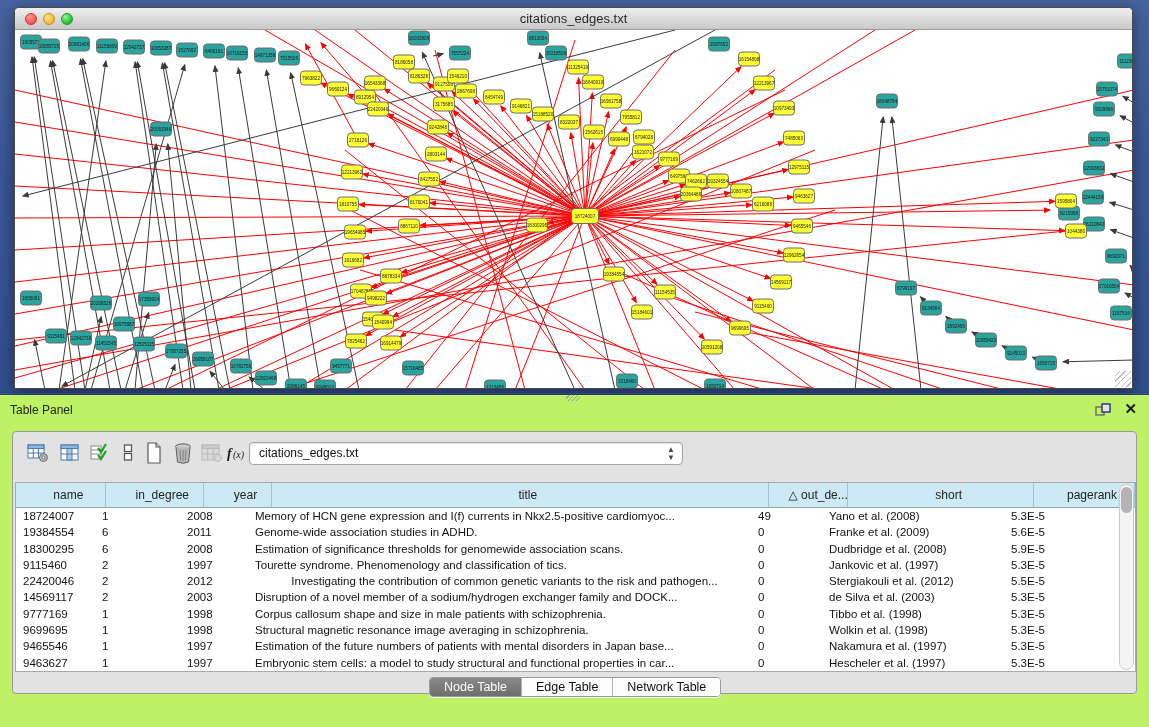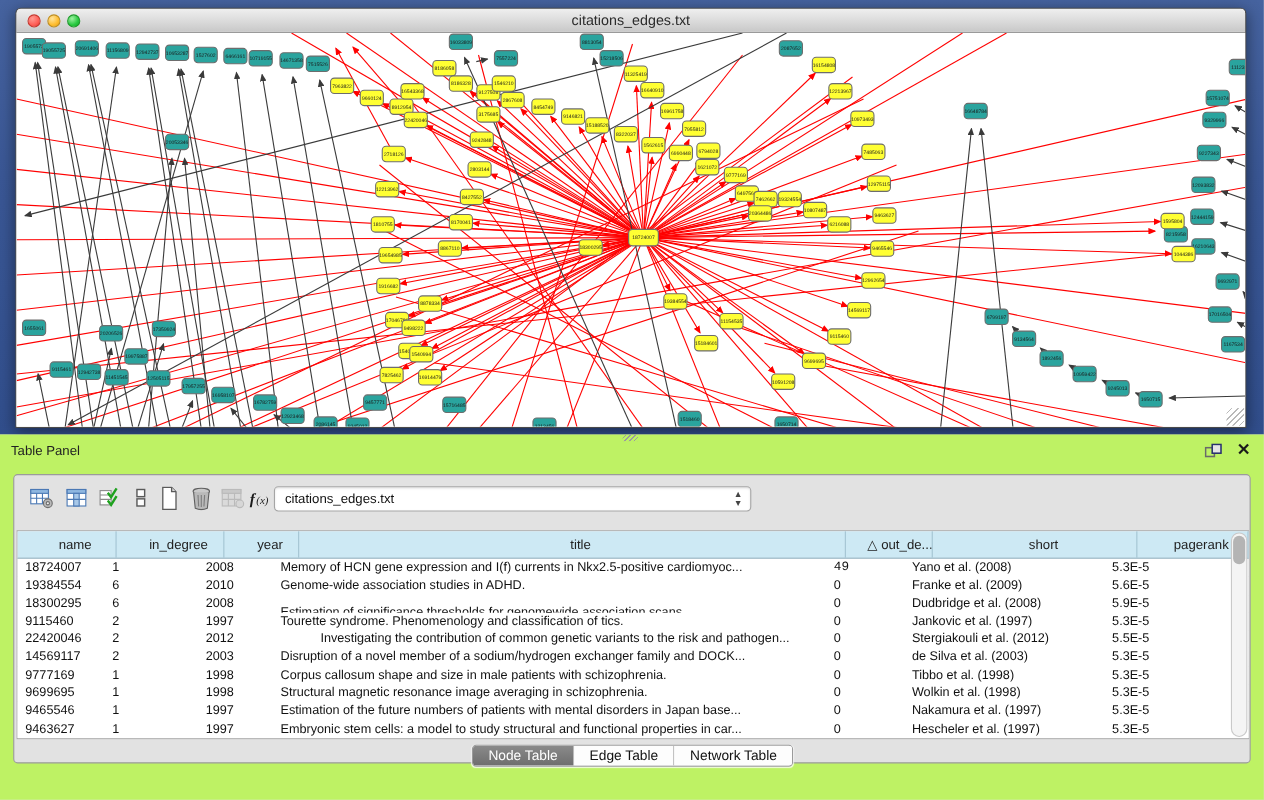--- a/index.html
+++ b/index.html
@@ -836,38 +836,38 @@
             <div class="th" style="width: 68px; text-align: left; padding-left: 4px;">△ out_de...</div>
             <div class="th" style="width: 182px;">short</div>
             <div class="th" style="width: 91px;">pagerank</div>
           </div>
         <div class="tbody" id="tbody">
             <div class="tr">
               <div class="td" style="width: 79px; padding-left: 7px;">18724007</div>
               <div class="td" style="width: 88px; padding-left: 7px;">1</div>
               <div class="td" style="width: 56px; padding-left: 4px;">2008</div>
               <div class="td" style="width: 515px; padding-left: 16px;">Memory of HCN gene expression and I(f) currents in Nkx2.5-positive cardiomyoc...</div>
-              <div class="td" style="width: 68px; padding-left: 4px; font-family: Liberation Mono, monospace;">49</div>
+              <div class="td" style="width: 68px; padding-left: 4px;">49</div>
               <div class="td" style="width: 182px; padding-left: 7px;">Yano et al. (2008)</div>
               <div class="td" style="width: 91px; padding-left: 7px;">5.3E-5</div>
             </div>
             <div class="tr">
               <div class="td" style="width: 79px; padding-left: 7px;">19384554</div>
               <div class="td" style="width: 88px; padding-left: 7px;">6</div>
-              <div class="td" style="width: 56px; padding-left: 4px;">2010</div>
+              <div class="td" style="width: 56px; padding-left: 4px;">2011</div>
               <div class="td" style="width: 515px; padding-left: 16px;">Genome-wide association studies in ADHD.</div>
               <div class="td" style="width: 68px; padding-left: 4px;">0</div>
               <div class="td" style="width: 182px; padding-left: 7px;">Franke et al. (2009)</div>
               <div class="td" style="width: 91px; padding-left: 7px;">5.6E-5</div>
             </div>
             <div class="tr">
               <div class="td" style="width: 79px; padding-left: 7px;">18300295</div>
               <div class="td" style="width: 88px; padding-left: 7px;">6</div>
               <div class="td" style="width: 56px; padding-left: 4px;">2008</div>
-              <div class="td" style="width: 515px; padding-left: 16px; margin-top: 8px;">Estimation of significance thresholds for genomewide association scans.</div>
+              <div class="td" style="width: 515px; padding-left: 16px;">Estimation of significance thresholds for genomewide association scans.</div>
               <div class="td" style="width: 68px; padding-left: 4px;">0</div>
               <div class="td" style="width: 182px; padding-left: 7px;">Dudbridge et al. (2008)</div>
               <div class="td" style="width: 91px; padding-left: 7px;">5.9E-5</div>
             </div>
             <div class="tr">
               <div class="td" style="width: 79px; padding-left: 7px;">9115460</div>
               <div class="td" style="width: 88px; padding-left: 7px;">2</div>
               <div class="td" style="width: 56px; padding-left: 4px;">1997</div>
               <div class="td" style="width: 515px; padding-left: 16px;">Tourette syndrome. Phenomenology and classification of tics.</div>
               <div class="td" style="width: 68px; padding-left: 4px;">0</div>

